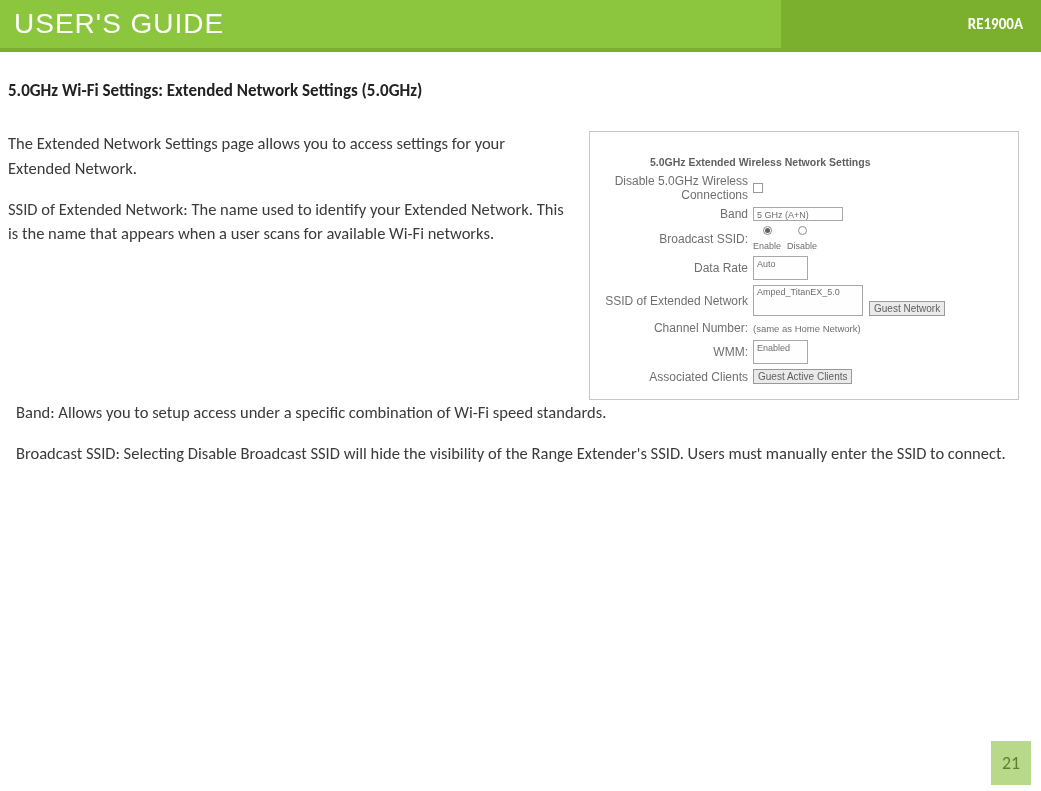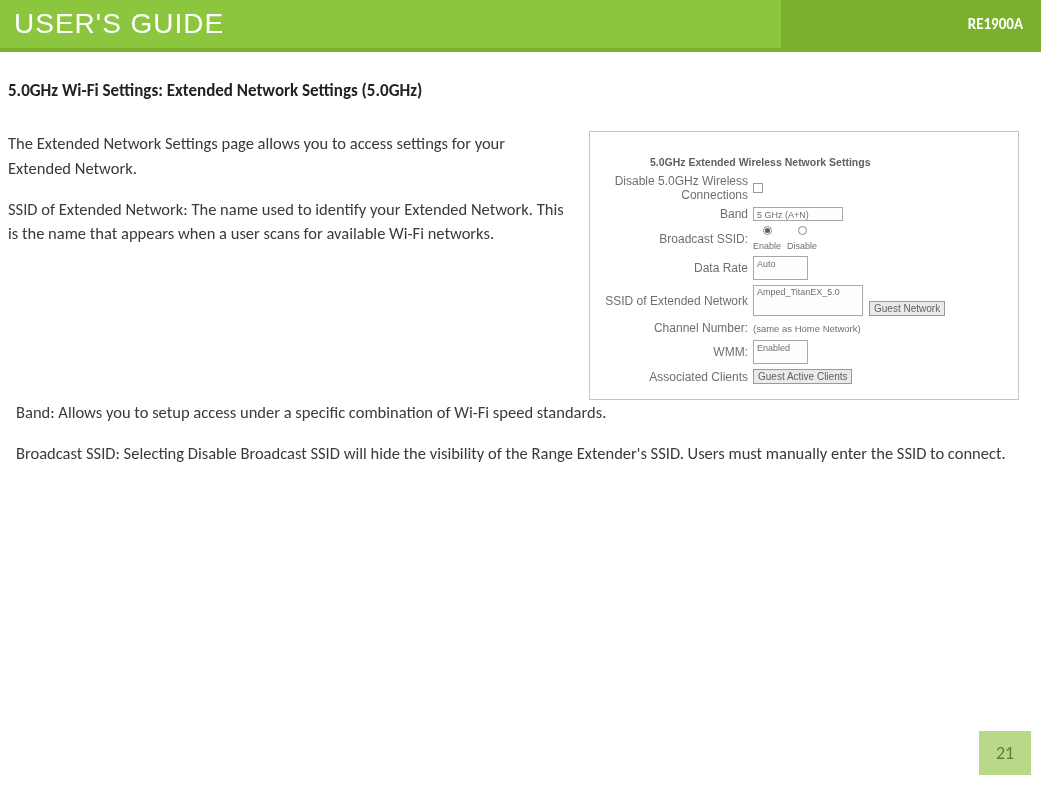--- a/index.html
+++ b/index.html
@@ -143,22 +143,22 @@
       content:"";
       position:absolute;
       width:5px;height:5px;
       background:#444;border-radius:50%;
       top:1px;left:1px;
     }
     
     .page-num-box {
       position: absolute;
       right: 10px;
-      bottom: 16px;
-      width: 52px;
+      bottom: 6px;
+      width: 40px;
       height: 44px;
       background: #b8d98a;
       display: flex;
       align-items: center;
       justify-content: center;
     }
     .page-num {
       color: #5f7f2e;
       font-size: 18px;
     }

